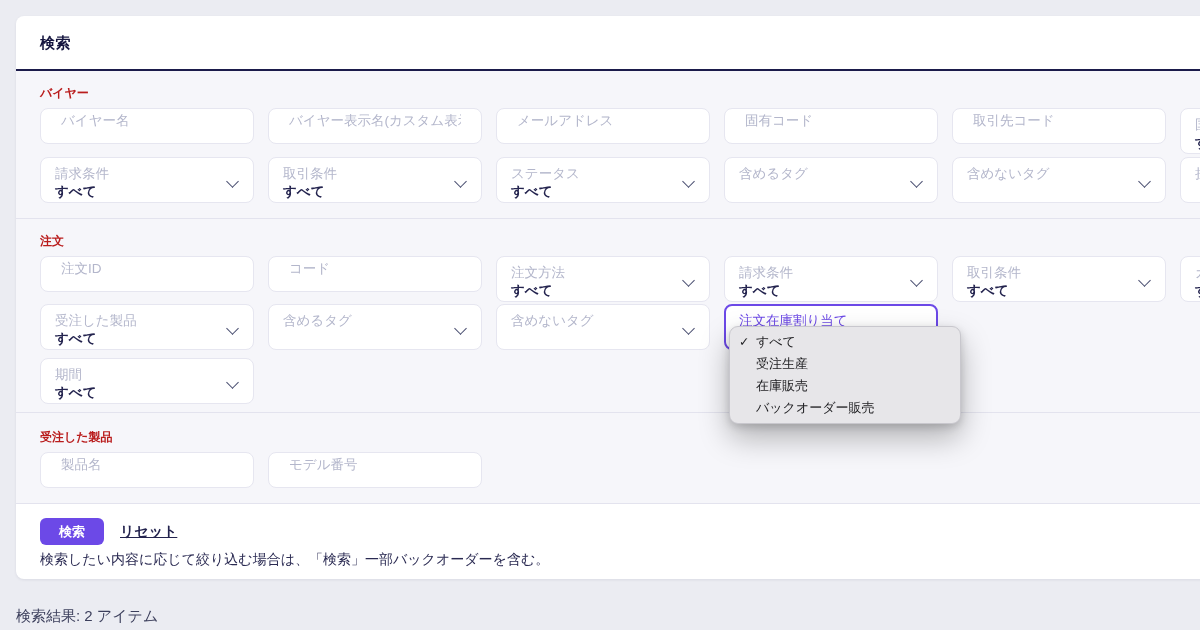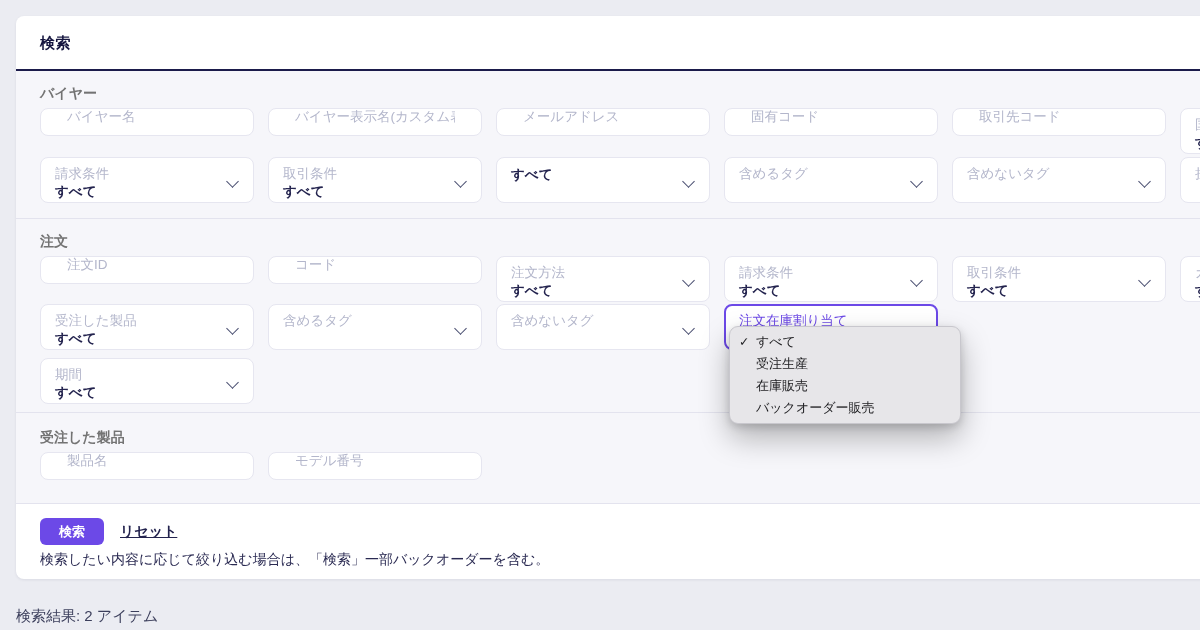--- a/index.html
+++ b/index.html
@@ -15,29 +15,29 @@
     box-shadow:0 1px 3px rgba(20,20,60,.08);
   }
   .card-title{
     position:absolute;left:24px;top:0;height:53px;line-height:53px;
     font-size:15px;font-weight:700;color:#15153f;letter-spacing:.5px;
   }
   .hr-dark{position:absolute;left:0;right:0;top:53px;height:2px;background:#1b1b4b;}
   .tint{position:absolute;left:0;right:0;top:55px;height:432px;background:#f6f6fa;}
   .hr{position:absolute;left:0;right:0;height:1px;background:#e3e3ee;}
   .hr.h1{top:202px}.hr.h2{top:396px}.hr.h3{top:487px}
-  .sec-h{position:absolute;left:24px;font-size:14px;font-weight:700;color:#737373;}
+  .sec-h{position:absolute;left:24px;font-size:12px;font-weight:700;color:#b91c1c;}
   .row{position:absolute;left:24px;display:flex;gap:14px;align-items:flex-start;}
   .fld{
     width:214px;box-sizing:border-box;background:#fff;
     border:1px solid #e6e6f0;border-radius:8px;position:relative;
     flex:0 0 214px;
   }
   input.fld{
-    height:28px;padding:0 26px 12px;font-size:13.5px;color:#23234e;outline:none;
+    height:36px;padding:0 20px 12px;font-size:13.5px;color:#23234e;outline:none;
     font-family:inherit;
   }
   input.fld::placeholder{color:#b3b6cb;opacity:1;}
   .sel{height:46px;padding:7px 14px 0;}
   .sel .flabel{display:block;font-size:13.5px;color:#b3b6cb;line-height:17px;white-space:nowrap;overflow:hidden;}
   .sel .fvalue{display:block;font-size:13.5px;color:#23234e;font-weight:600;line-height:18px;margin-top:1px;white-space:nowrap;}
   .chev{
     position:absolute;right:16px;bottom:16px;width:8px;height:8px;
     border-right:1.7px solid #454a6d;border-bottom:1.7px solid #454a6d;
     transform:rotate(45deg);
@@ -97,20 +97,21 @@
       <span class="flabel">請求条件</span>
       <span class="fvalue">すべて</span>
       <span class="chev"></span>
     </div>
     <div class="fld sel">
       <span class="flabel">取引条件</span>
       <span class="fvalue">すべて</span>
       <span class="chev"></span>
     </div>
     <div class="fld sel">
+      <span class="flabel">ステータス</span>
       <span class="fvalue">すべて</span>
       <span class="chev"></span>
     </div>
     <div class="fld sel">
       <span class="flabel">含めるタグ</span>
       <span class="fvalue"></span>
       <span class="chev"></span>
     </div>
     <div class="fld sel">
       <span class="flabel">含めないタグ</span>

